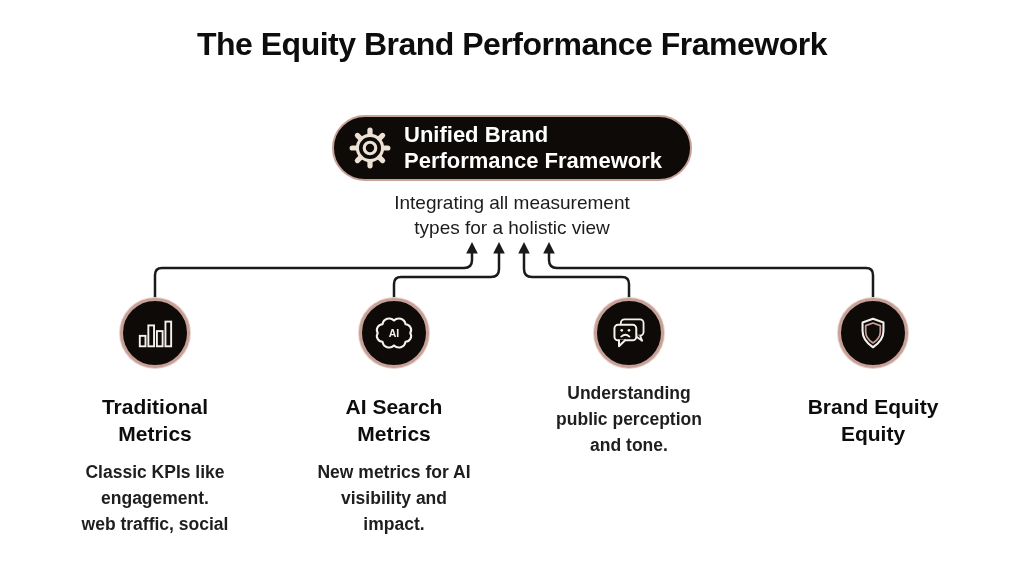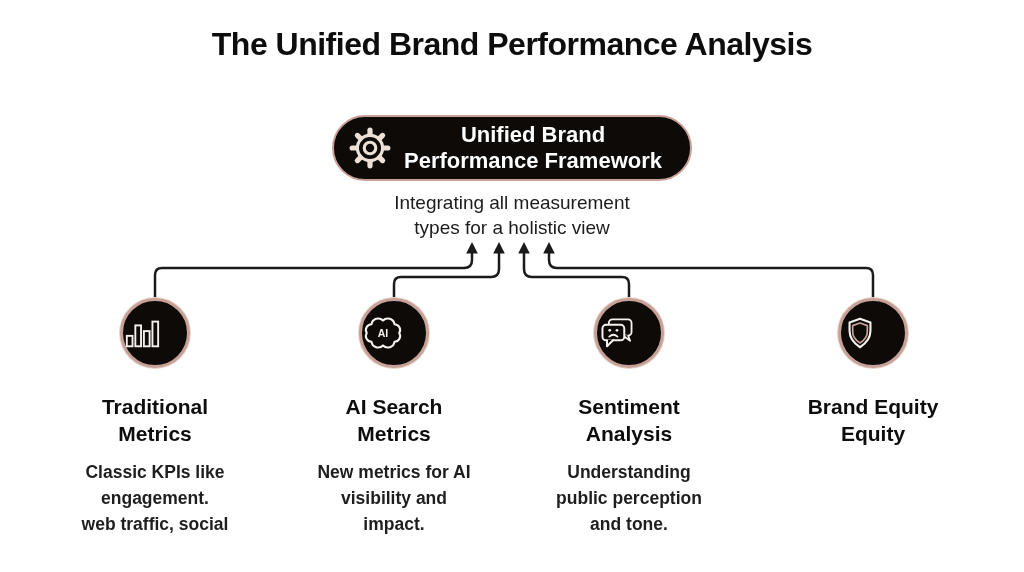--- a/index.html
+++ b/index.html
@@ -10,50 +10,50 @@
   }
   .page-title{
     position:absolute;top:26px;left:0;width:1024px;text-align:center;
     font-size:32px;font-weight:700;letter-spacing:-0.5px;color:#0d0d0d;margin:0;
   }
   .pill{
     position:absolute;top:115px;left:50%;transform:translateX(-50%);
     height:66px;background:#0d0a08;border:2px solid #c7a097;border-radius:36px;
     display:flex;align-items:center;padding:0 28px 0 14px;gap:12px;box-sizing:border-box;
   }
-  .pill-label{color:#ffffff;font-size:22px;font-weight:700;line-height:26px;white-space:nowrap;text-align:center;}
+  .pill-label{color:#ffffff;font-size:22px;font-weight:700;line-height:26px;white-space:nowrap;}
   .pill-label span{display:block;}
   .subtitle{
     position:absolute;top:190px;left:0;width:1024px;text-align:center;
     font-size:19px;line-height:25px;color:#1c1c1c;
   }
   .subtitle span{display:block;}
   .arrows{position:absolute;top:238px;left:0;}
   .branch{position:absolute;top:298px;width:240px;text-align:center;}
   .b1{left:35px;} .b2{left:274px;} .b3{left:509px;} .b4{left:753px;}
   .icon-circle{
     width:64px;height:64px;border-radius:50%;background:#0d0a08;
-    border:3px solid #c7a097;margin:0 auto;display:flex;align-items:center;justify-content:flex-start;
+    border:3px solid #c7a097;margin:0 auto;display:flex;align-items:center;justify-content:center;
     box-shadow:0 0 0 1px #e7d4cc;
   }
   .branch-title{
     margin:25px auto 0;font-size:21px;font-weight:700;line-height:27px;color:#0d0d0d;width:200px;
   }
   .branch-title span{display:block;}
   .branch-desc{
     margin:12px auto 0;font-size:17.5px;line-height:26px;color:#1e1e1e;width:220px;font-weight:bold;
   }
   .branch-desc span{display:block;}
 </style>
 </head>
 <body>
 
 <div class="stage">
 
-  <h1 class="page-title">The Unified Brand Performance Analysis</h1>
+  <h1 class="page-title">The Equity Brand Performance Framework</h1>
 
   <div class="pill">
     <span style="display:flex;">
       <svg width="44" height="44" viewBox="-21 -21 42 42" fill="none" stroke="#ece1d4">
         <g stroke-width="5" stroke-linecap="round">
           <line x1="0" y1="-13" x2="0" y2="-17"></line>
           <line x1="0" y1="-13" x2="0" y2="-17" transform="rotate(45)"></line>
           <line x1="0" y1="-13" x2="0" y2="-17" transform="rotate(90)"></line>
           <line x1="0" y1="-13" x2="0" y2="-17" transform="rotate(135)"></line>
           <line x1="0" y1="-13" x2="0" y2="-17" transform="rotate(180)"></line>
@@ -134,24 +134,20 @@
       <svg width="40" height="40" viewBox="0 0 44 44">
         <rect x="13" y="7" width="25" height="18" rx="4" fill="none" stroke="#f5f2ee" stroke-width="2"></rect>
         <path d="M34,24.5 L36.5,30.5 L28,24.5" fill="#0d0a08" stroke="#f5f2ee" stroke-width="2" stroke-linejoin="round"></path>
         <rect x="6" y="13" width="24" height="17" rx="4" fill="#0d0a08" stroke="#f5f2ee" stroke-width="2.2"></rect>
         <path d="M11,29.2 L11,36.5 L18.5,29.2" fill="#0d0a08" stroke="#f5f2ee" stroke-width="2.2" stroke-linejoin="round"></path>
         <circle cx="14" cy="19" r="1.5" fill="#f5f2ee"></circle>
         <circle cx="22" cy="19" r="1.5" fill="#f5f2ee"></circle>
         <path d="M13.5,26 Q18,22 22.5,26" fill="none" stroke="#f5f2ee" stroke-width="2" stroke-linecap="round"></path>
       </svg>
     </div>
-    <h3 class="branch-title">
-      <span>Sentiment</span>
-      <span>Analysis</span>
-    </h3>
     <p class="branch-desc">
       <span>Understanding</span>
       <span>public perception</span>
       <span>and tone.</span>
     </p>
   </div>
 
   <div class="branch b4">
     <div class="icon-circle">
       <svg width="38" height="38" viewBox="-20 -20 40 40">

